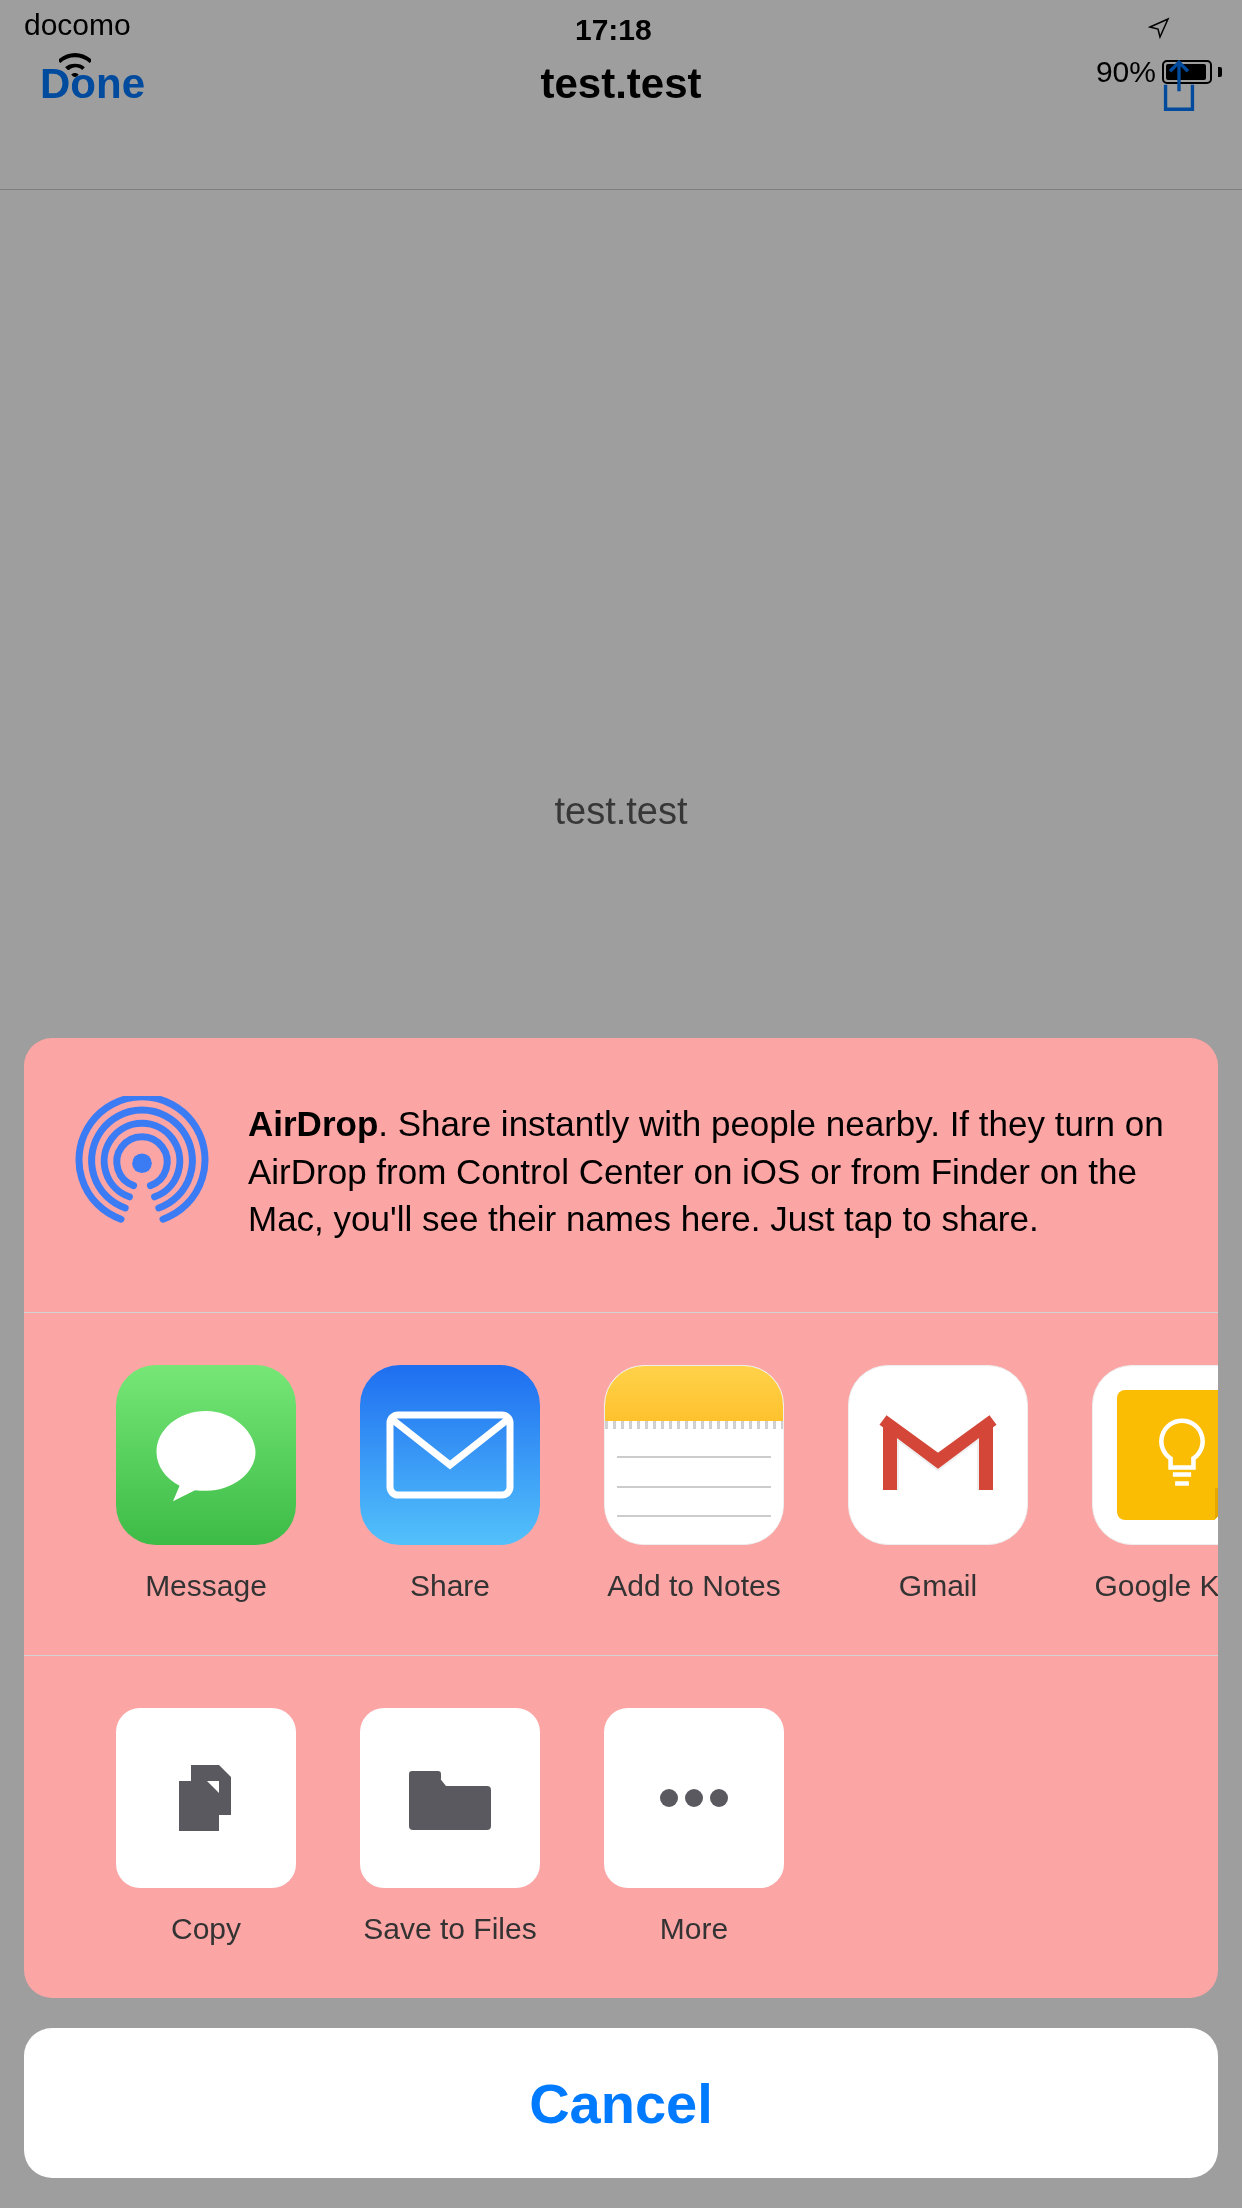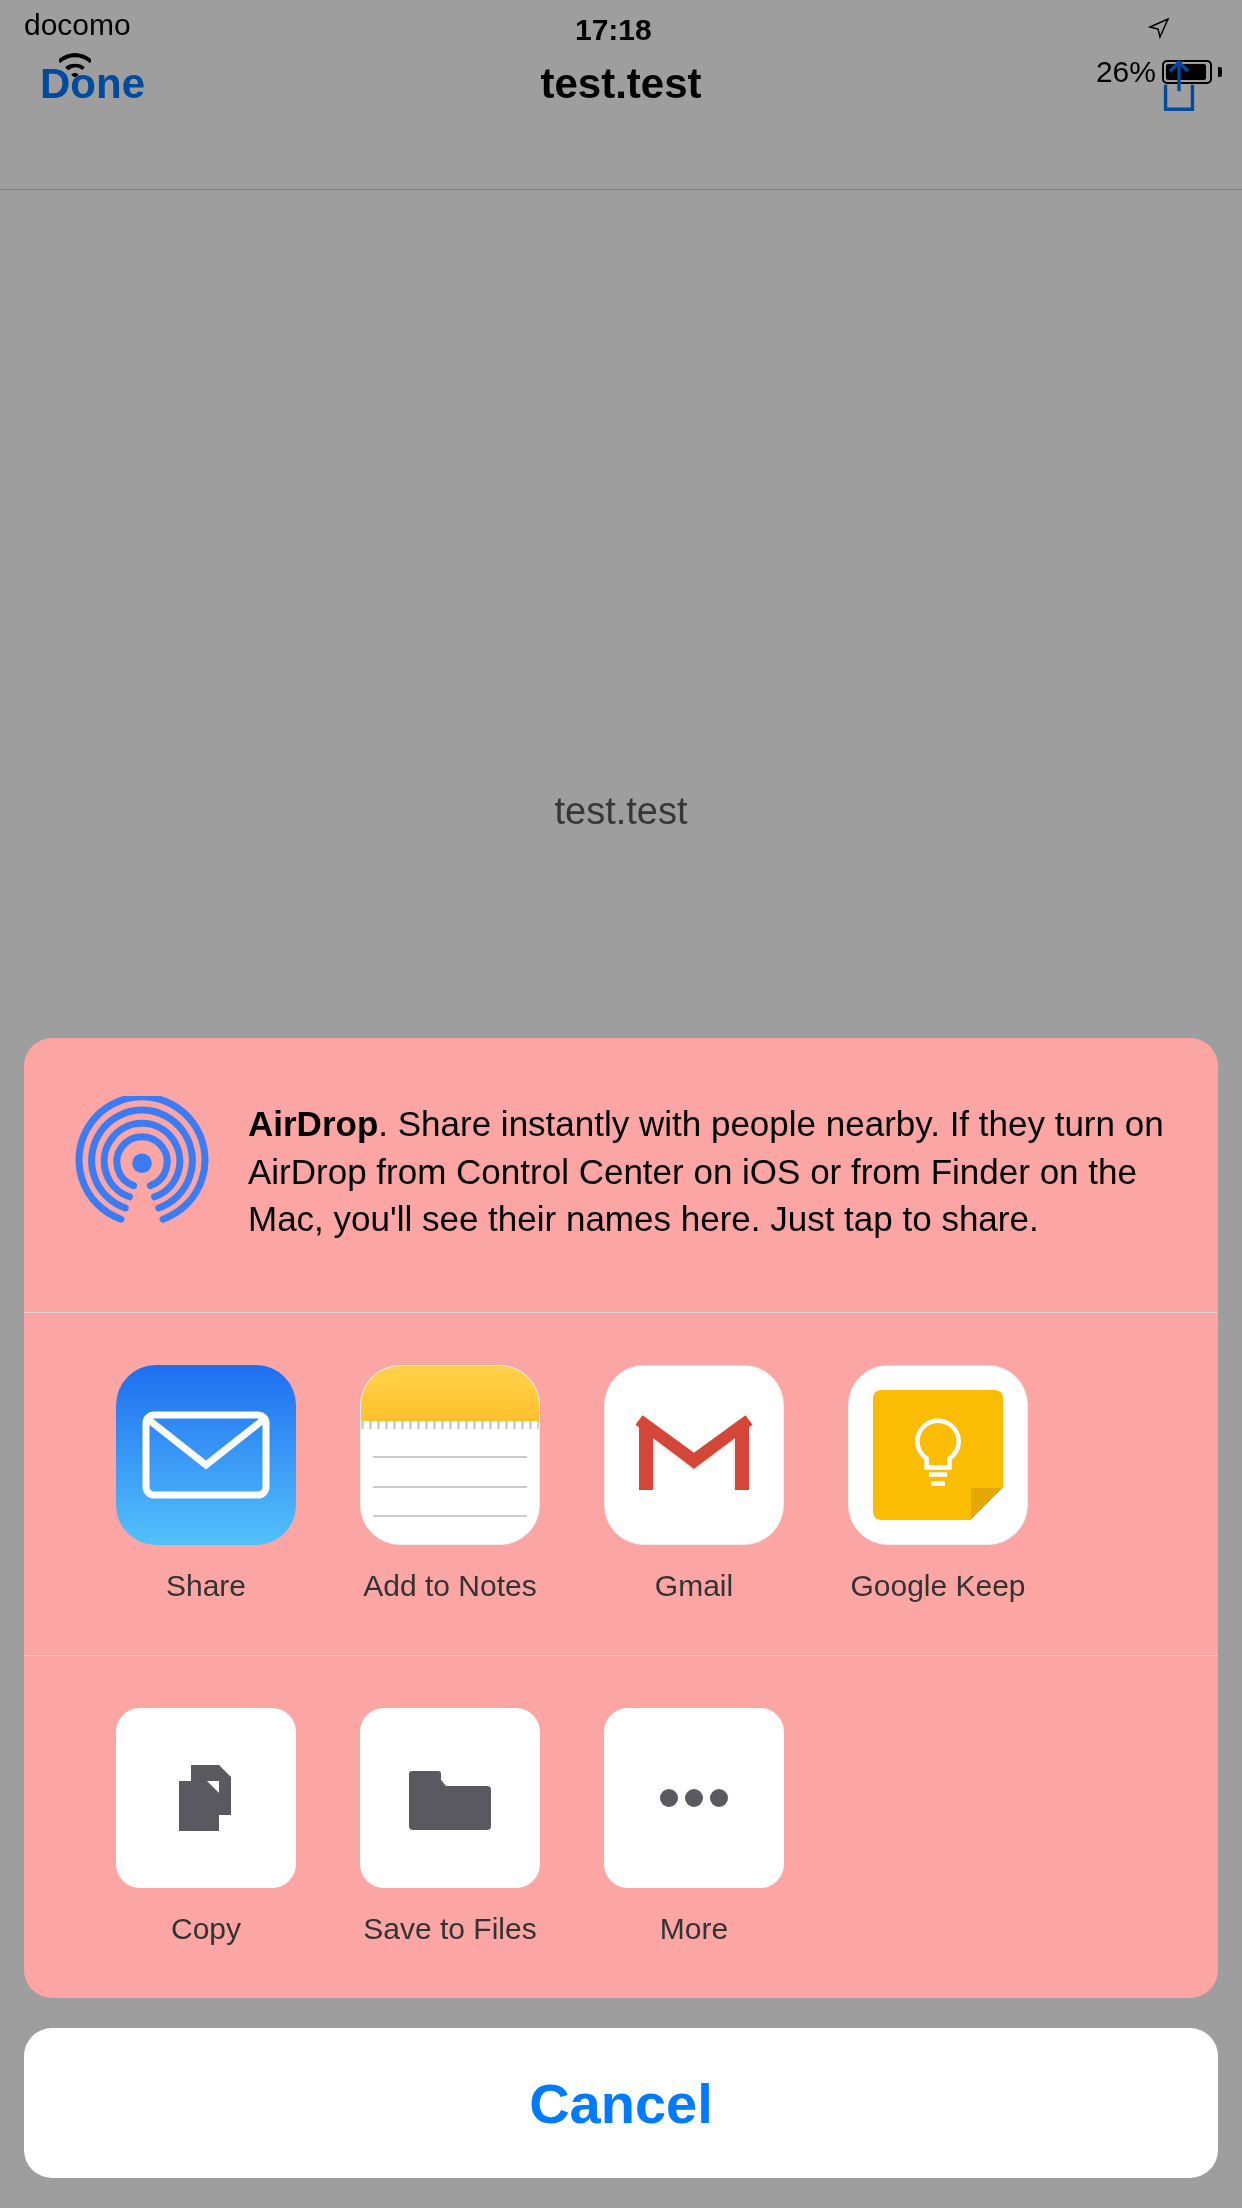--- a/index.html
+++ b/index.html
@@ -235,21 +235,21 @@
             <circle cx="12" cy="12" r="11" fill="none" stroke="#000" stroke-width="1.5"></circle>
             <path d="M9 11V9a3 3 0 016 0v2h1v5H8v-5h1z" fill="none" stroke="#000" stroke-width="1.5"></path>
           </svg>
       </span>
       <span>
         <svg width="24" height="24" viewBox="0 0 24 24">
             <path d="M3 11l18-8-8 18-2-8-8-2z" fill="none" stroke="#000" stroke-width="1.5"></path>
           </svg>
       </span>
       <div class="battery">
-        <span>26%</span>
+        <span>90%</span>
         <div class="battery-body">
             <div class="battery-fill"></div>
           </div>
         <div class="battery-tip"></div>
       </div>
     </div>
   </div>
 
   <div class="nav-bar">
     <span class="nav-done">Done</span>
@@ -279,20 +279,28 @@
           <circle cx="50" cy="48" r="7" fill="#3b7cf5" stroke="none"></circle>
         </g>
       </svg>
     </div>
     <div class="airdrop-text">
       <b>AirDrop</b><span>. Share instantly with people nearby. If they turn on AirDrop from Control Center on iOS or from Finder on the Mac, you'll see their names here. Just tap to share.</span>
     </div>
   </div>
 
   <div class="app-row">
+    <div class="share-item">
+      <div class="app-icon icon-message">
+        <svg width="110" height="100" viewBox="0 0 100 90">
+            <path d="M50 5C25 5 5 22 5 42c0 13 8 24 21 31l-6 14 20-10c3 .4 7 .6 10 .6 25 0 45-17 45-35S75 5 50 5z" fill="#fff"></path>
+          </svg>
+      </div>
+      <span class="share-label">Message</span>
+    </div>
 
     <div class="share-item">
       <div class="app-icon icon-mail">
         <svg width="130" height="90" viewBox="0 0 130 90">
             <rect x="5" y="5" width="120" height="80" rx="8" fill="none" stroke="#fff" stroke-width="7"></rect>
             <path d="M8 10 L65 55 L122 10" fill="none" stroke="#fff" stroke-width="7"></path>
           </svg>
       </div>
       <span class="share-label">Share</span>
     </div>

